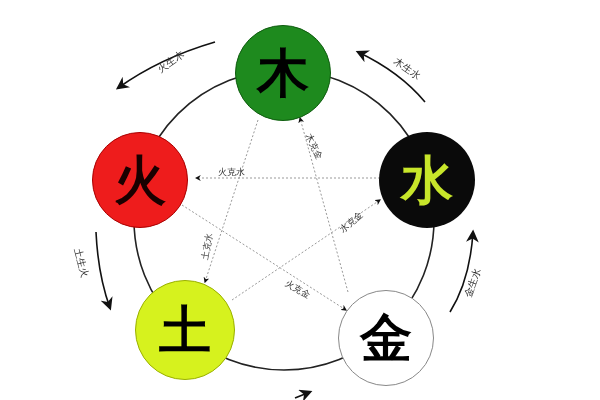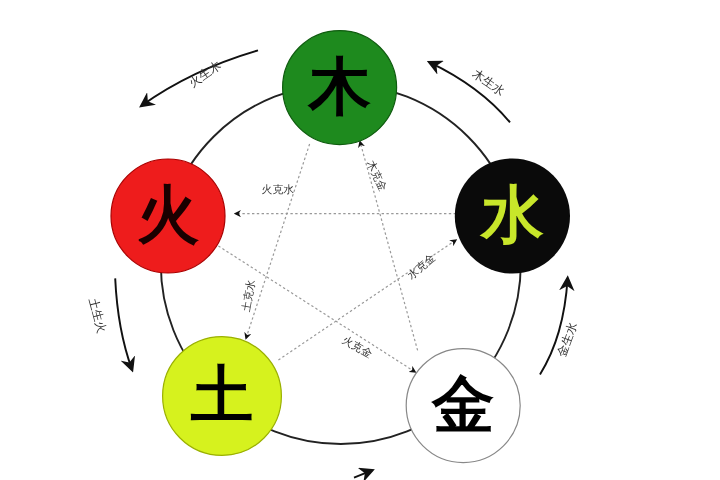--- a/index.html
+++ b/index.html
@@ -58,18 +58,18 @@
     <span class="glyph" style="color:#000;">金</span>
   </div>
 
   
   <span class="lbl" style="left:156px; top:55px; transform:rotate(-35deg);">火生木</span>
   <span class="lbl" style="left:392px; top:62px; transform:rotate(35deg);">木生水</span>
   <span class="lbl" style="left:458px; top:276px; transform:rotate(-70deg);">金生水</span>
   <span class="lbl" style="left:66px; top:256px; transform:rotate(75deg);">土生火</span>
 
   
-  <span class="lbl" style="left:218px; top:152px; font-size:9px;">火克水</span>
+  <span class="lbl" style="left:218px; top:166px; font-size:9px;">火克水</span>
   <span class="lbl" style="left:300px; top:140px; font-size:9px; transform:rotate(65deg);">木克金</span>
   <span class="lbl" style="left:338px; top:216px; font-size:9px; transform:rotate(-40deg);">水克金</span>
   <span class="lbl" style="left:194px; top:240px; font-size:9px; transform:rotate(-80deg);">土克水</span>
   <span class="lbl" style="left:284px; top:283px; font-size:9px; transform:rotate(30deg);">火克金</span>
 </div>
 
 </body></html>

